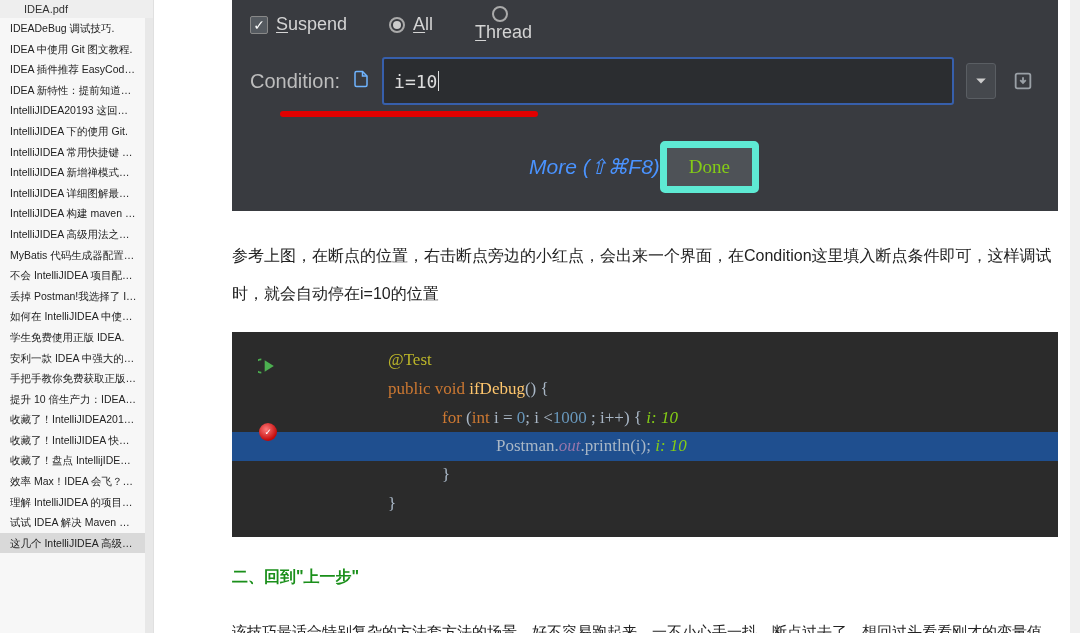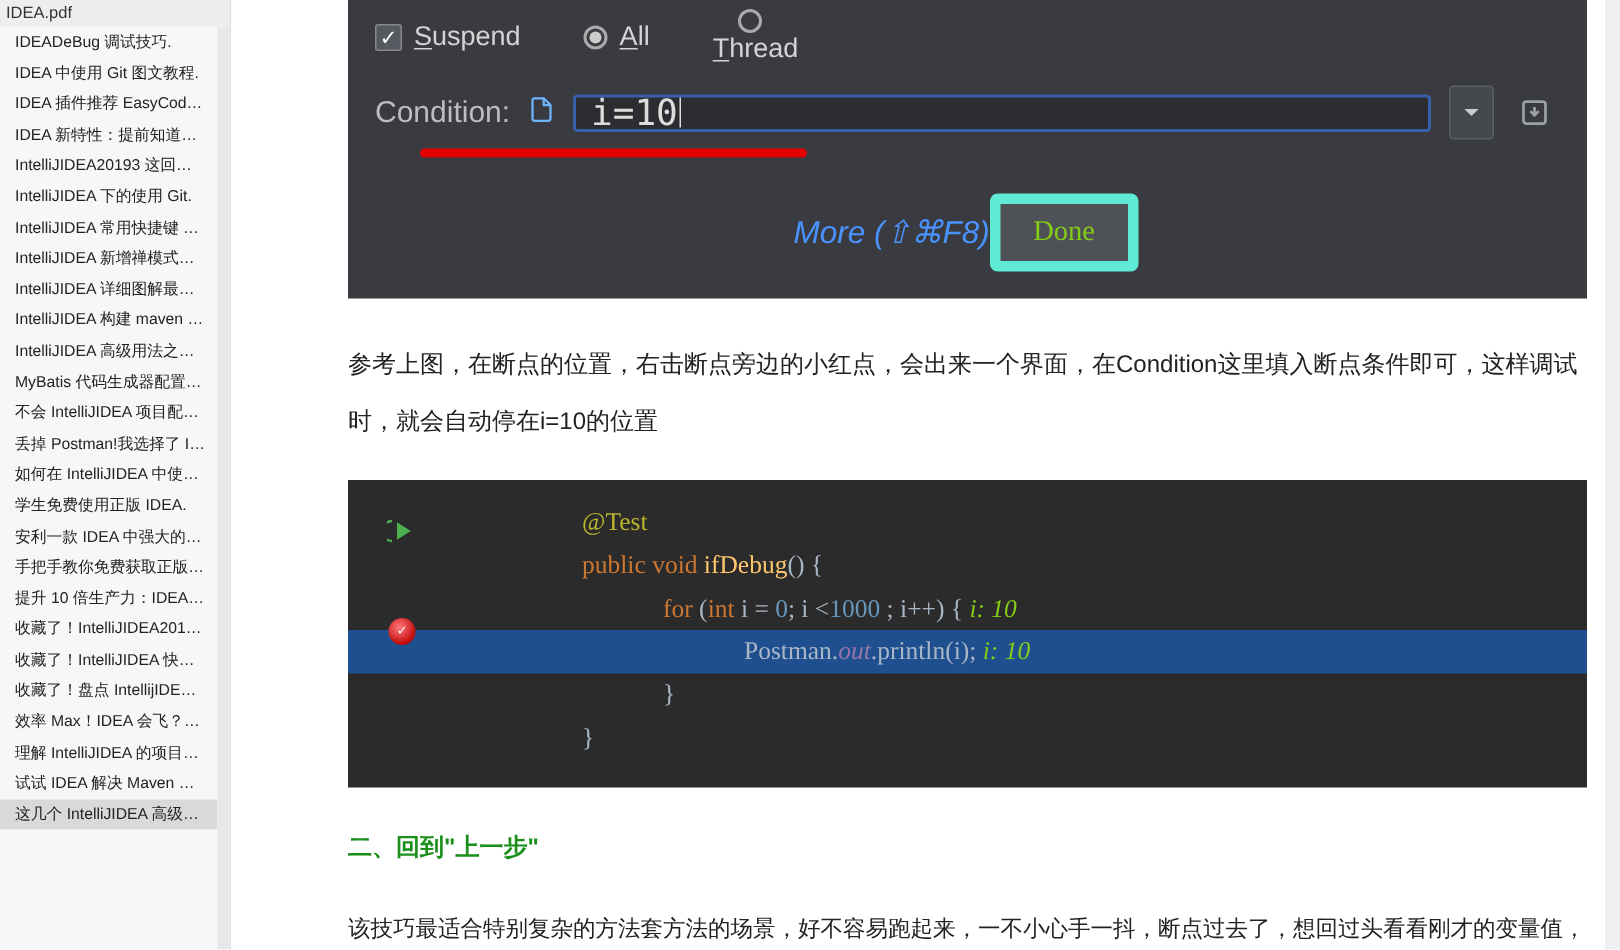--- a/index.html
+++ b/index.html
@@ -13,21 +13,21 @@
   }
   .sidebar {
     width: 154px;
     background: #f7f7f7;
     border-right: 1px solid #e0e0e0;
     flex-shrink: 0;
     display: flex;
     flex-direction: column;
   }
   .sidebar-title {
-    padding: 3px 4px;
+    padding: 3px 24px;
     font-size: 11px;
     color: #333;
     background: #eee;
   }
   .sidebar-list {
     overflow-y: hidden;
     flex: 1;
   }
   .sidebar-item {
     padding: 4px 8px 4px 10px;
@@ -103,27 +103,27 @@
     align-items: center;
     gap: 12px;
     position: relative;
   }
   .cond-label { color: #bdbdbd; font-size: 20px; }
   .cond-input {
     flex: 1;
     background: #2b2d30;
     border: 2px solid #375fab;
     border-radius: 3px;
-    height: 25px;
+    height: 48px;
     display: flex;
     align-items: center;
     padding: 0 10px;
     color: #ddd;
     font-family: Menlo, monospace;
-    font-size: 24px;
+    font-size: 18px;
   }
   .cond-input .caret {
     width: 1px; height: 20px; background: #ddd;
     margin-left: 1px;
   }
   .cond-dropdown {
     width: 30px; height: 36px;
     background: #45484d;
     border: 1px solid #5a5e63;
     border-radius: 3px;

